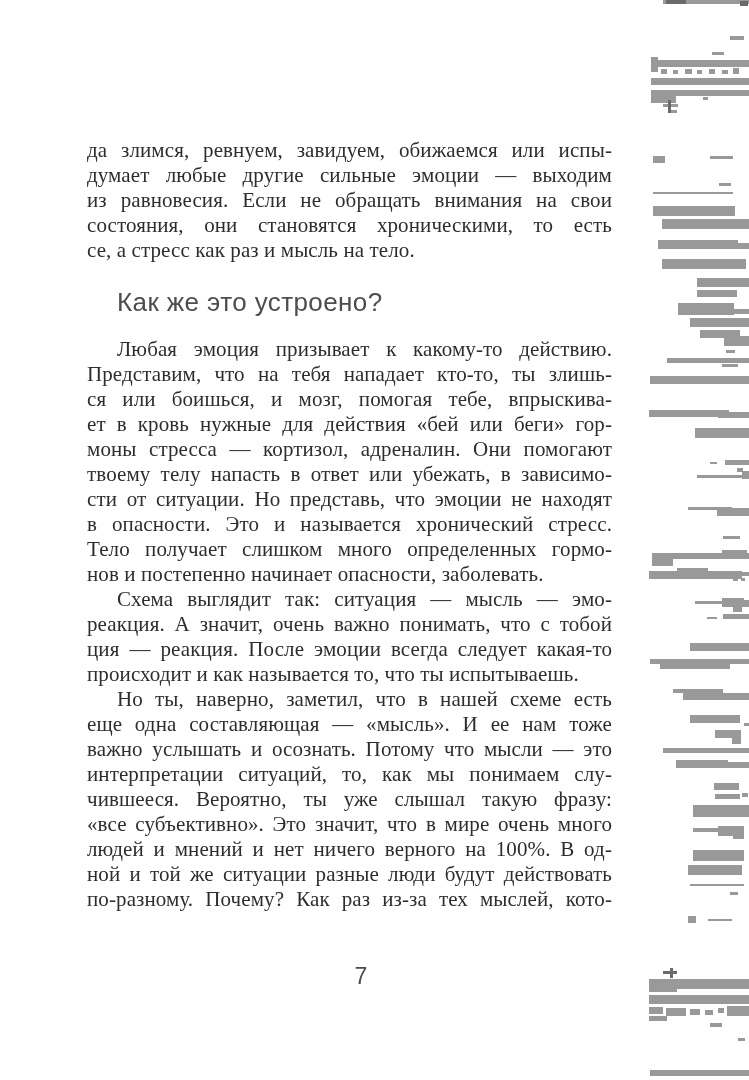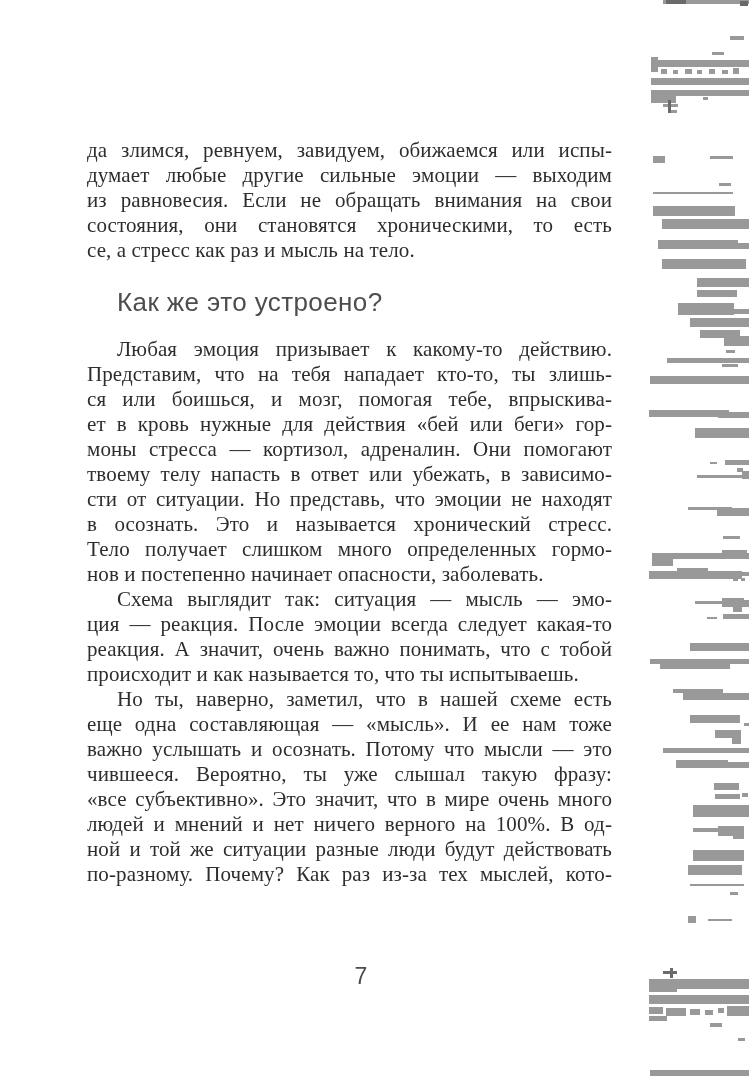--- a/index.html
+++ b/index.html
@@ -79,34 +79,35 @@
     <h2 class="heading">Как же это устроено?</h2>
     <div id="para-main">
         <div class="para indent">
           <div class="line first">Любая эмоция призывает к какому-то действию.</div>
           <div class="line">Представим, что на тебя нападает кто-то, ты злишь-</div>
           <div class="line">ся или боишься, и мозг, помогая тебе, впрыскива-</div>
           <div class="line">ет в кровь нужные для действия «бей или беги» гор-</div>
           <div class="line">моны стресса — кортизол, адреналин. Они помогают</div>
           <div class="line">твоему телу напасть в ответ или убежать, в зависимо-</div>
           <div class="line">сти от ситуации. Но представь, что эмоции не находят</div>
-          <div class="line">в осознать. Это и называется хронический стресс.</div>
+          <div class="line">в опасности. Это и называется хронический стресс.</div>
           <div class="line">Тело получает слишком много определенных гормо-</div>
           <div class="line last">нов и постепенно начинает опасности, заболевать.</div>
         </div>
         <div class="para indent">
           <div class="line first">Схема выглядит так: ситуация — мысль — эмо-</div>
+          <div class="line">реакция. А значит, очень важно понимать, что с тобой</div>
           <div class="line">ция — реакция. После эмоции всегда следует какая-то</div>
-          <div class="line">реакция. А значит, очень важно понимать, что с тобой</div>
           <div class="line last">происходит и как называется то, что ты испытываешь.</div>
         </div>
         <div class="para indent">
           <div class="line first">Но ты, наверно, заметил, что в нашей схеме есть</div>
           <div class="line">еще одна составляющая — «мысль». И ее нам тоже</div>
           <div class="line">важно услышать и осознать. Потому что мысли — это</div>
+          <div class="line">интерпретации ситуаций, то, как мы понимаем слу-</div>
           <div class="line">чившееся. Вероятно, ты уже слышал такую фразу:</div>
           <div class="line">«все субъективно». Это значит, что в мире очень много</div>
           <div class="line">людей и мнений и нет ничего верного на 100%. В од-</div>
           <div class="line">ной и той же ситуации разные люди будут действовать</div>
           <div class="line">по-разному. Почему? Как раз из-за тех мыслей, кото-</div>
         </div>
       </div>
   </div>
 
   <div class="footer">7</div>

